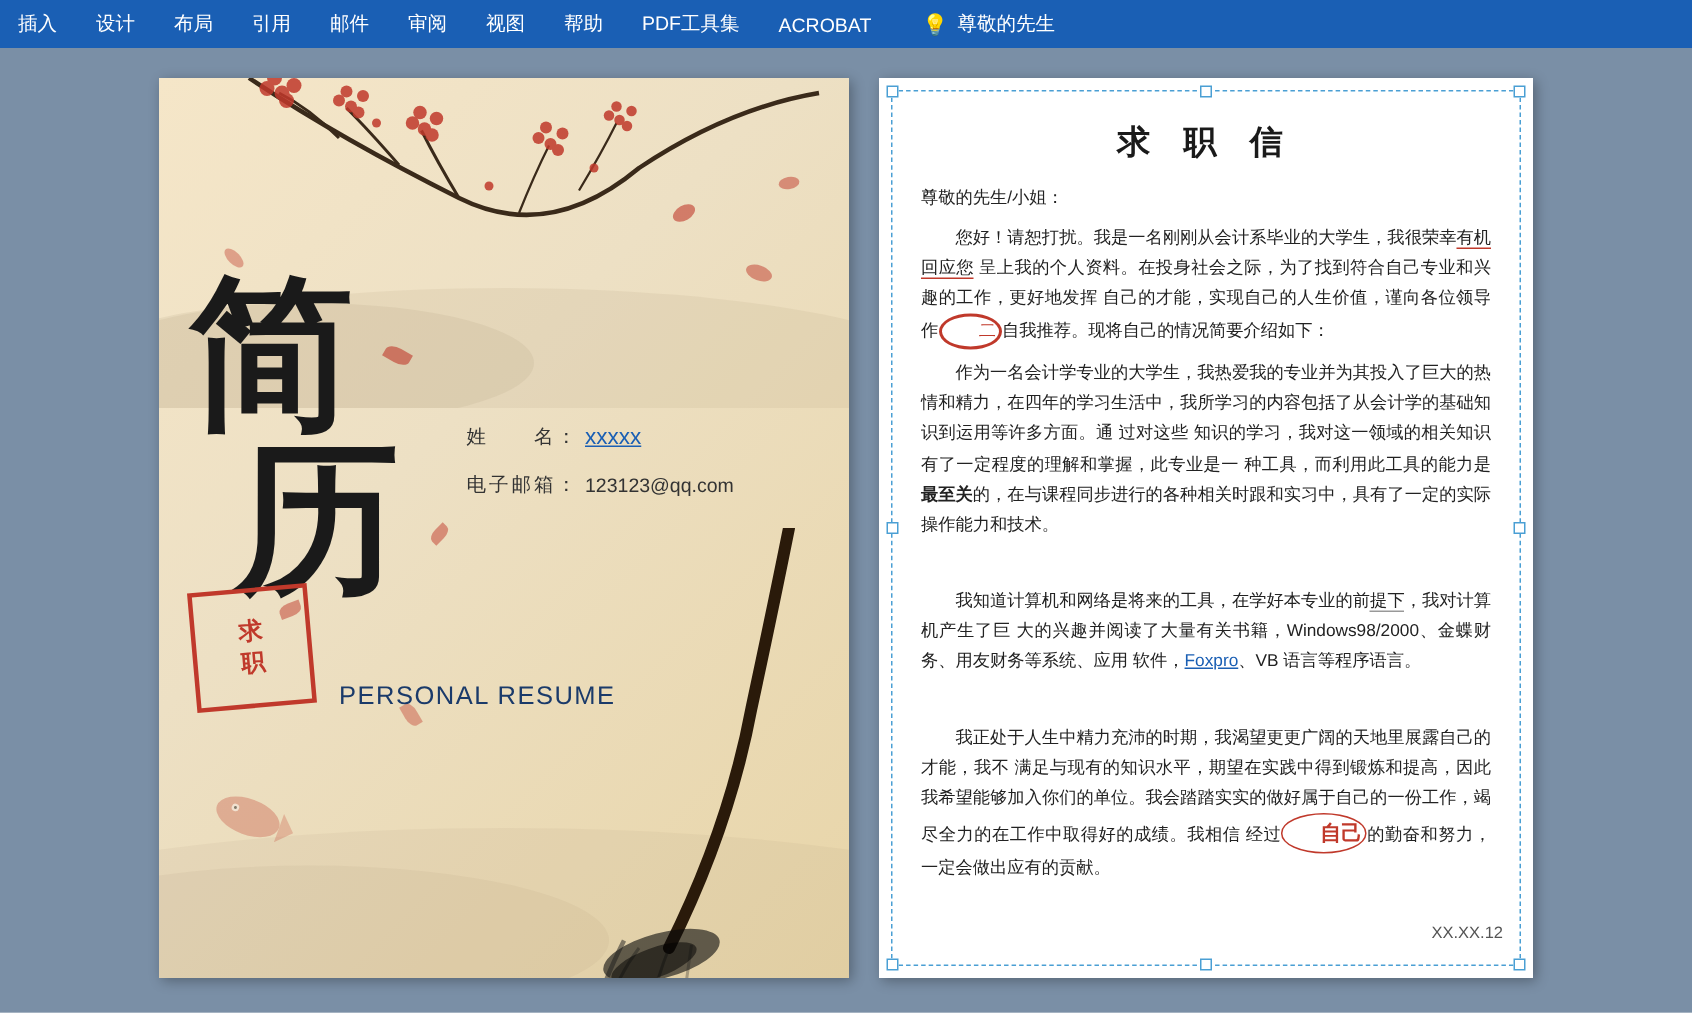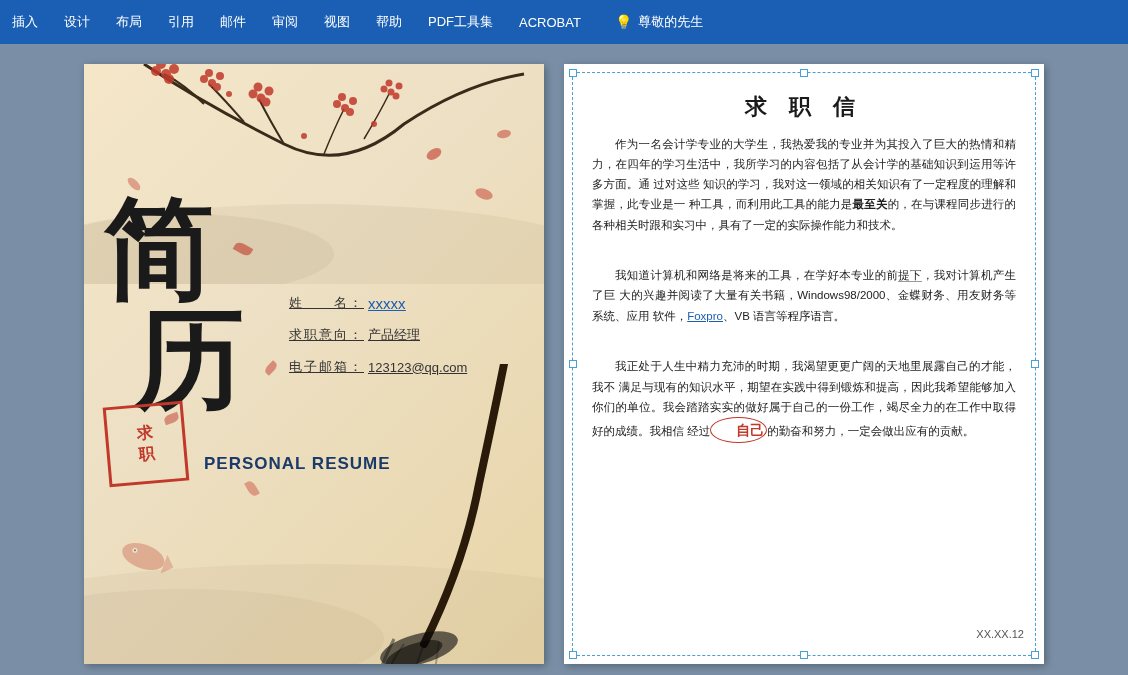--- a/index.html
+++ b/index.html
@@ -1,21 +1,21 @@
 <!DOCTYPE html>
 <html><head>
   <meta charset="utf-8">
   <style>
     * { margin: 0; padding: 0; box-sizing: border-box; }
     body { width: 1128px; height: 675px; overflow: hidden; font-family: "Microsoft YaHei", SimHei, sans-serif; background: #f0f0f0; }
 
     
     #toolbar {
       width: 100%;
-      height: 44px;
+      height: 32px;
       background: #1a5fb4;
       display: flex;
       align-items: center;
       padding: 0 8px;
       gap: 18px;
     }
     .toolbar-item {
       color: white;
       font-size: 13px;
       cursor: pointer;
@@ -110,21 +110,20 @@
       top: 230px;
       left: 200px;
       right: 10px;
     }
     .info-row {
       display: flex;
       align-items: center;
       margin-bottom: 14px;
       font-size: 13px;
       color: #333;
-      text-decoration: underline;
     }
     .info-label {
       width: 80px;
       text-align: right;
       font-size: 13px;
       color: #333;
       letter-spacing: 2px;
     }
     .info-value {
       color: #1a5fb4;
@@ -134,38 +133,38 @@
     }
     .info-value-plain {
       font-size: 13px;
       color: #333;
       margin-left: 4px;
     }
 
     
     .personal-resume-en {
       position: absolute;
-      top: 390px;
+      top: 402px;
       left: 120px;
       font-size: 17px;
-      font-weight: bold;
+      font-weight: normal;
       color: #1a3a6a;
       letter-spacing: 1px;
     }
 
     
     .koi {
       position: absolute;
       font-size: 30px;
       opacity: 0.6;
     }
 
     
     #right-page {
-      width: 480px;
+      width: 436px;
       height: 600px;
       background: white;
       position: relative;
       box-shadow: 2px 2px 8px rgba(0,0,0,0.3);
       padding: 20px 28px;
       overflow: hidden;
       flex-shrink: 0;
     }
 
     
@@ -392,24 +391,20 @@
       <span>求</span>
       <span>职</span>
     </div>
 
     <div class="personal-info">
       <div class="info-row">
         <span class="info-label">姓　　名：</span>
         <span class="info-value">xxxxx</span>
       </div>
       <div class="info-row">
-        <span class="info-label">求职意向：</span>
-        <span class="info-value-plain">产品经理</span>
-      </div>
-      <div class="info-row">
         <span class="info-label">电子邮箱：</span>
         <span class="info-value-plain">123123@qq.com</span>
       </div>
     </div>
 
     <div class="personal-resume-en">PERSONAL RESUME</div>
 
   </div>
 
   <div id="right-page">
@@ -422,21 +417,25 @@
       <div class="handle mr"></div>
       <div class="handle bl"></div>
       <div class="handle bc"></div>
       <div class="handle br"></div>
     </div>
 
     <div class="letter-title">求 职 信</div>
 
     <div class="letter-body">
 
-
+      <div class="letter-greeting">尊敬的先生/小姐：</div>
+
+      <div class="letter-para">
+        您好！请恕打扰。我是一名刚刚从会计系毕业的大学生，我很荣幸<span class="red-underline">有机回应您</span> 呈上我的个人资料。在投身社会之际，为了找到符合自己专业和兴趣的工作，更好地发挥 自己的才能，实现自己的人生价值，谨向各位领导作<span class="red-circle">二</span>自我推荐。现将自己的情况简要介绍如下：
+      </div>
 
       <div class="letter-para">
         作为一名会计学专业的大学生，我热爱我的专业并为其投入了巨大的热情和精力，在四年的学习生活中，我所学习的内容包括了从会计学的基础知识到运用等许多方面。通 过对这些 知识的学习，我对这一领域的相关知识有了一定程度的理解和掌握，此专业是一 种工具，而利用此工具的能力是<span style="font-weight:bold;">最至关</span>的，在与课程同步进行的各种相关时跟和实习中，具有了一定的实际操作能力和技术。
       </div>
 
       <div style="text-indent:0;margin-bottom:4px;font-size:11.5px;">　</div>
 
       <div class="letter-para">
         我知道计算机和网络是将来的工具，在学好本专业的前<span style="border-bottom:1px solid #999;">提下</span>，我对计算机产生了巨 大的兴趣并阅读了大量有关书籍，Windows98/2000、金蝶财务、用友财务等系统、应用 软件，<span class="letter-link">Foxpro</span>、VB 语言等程序语言。
       </div>

